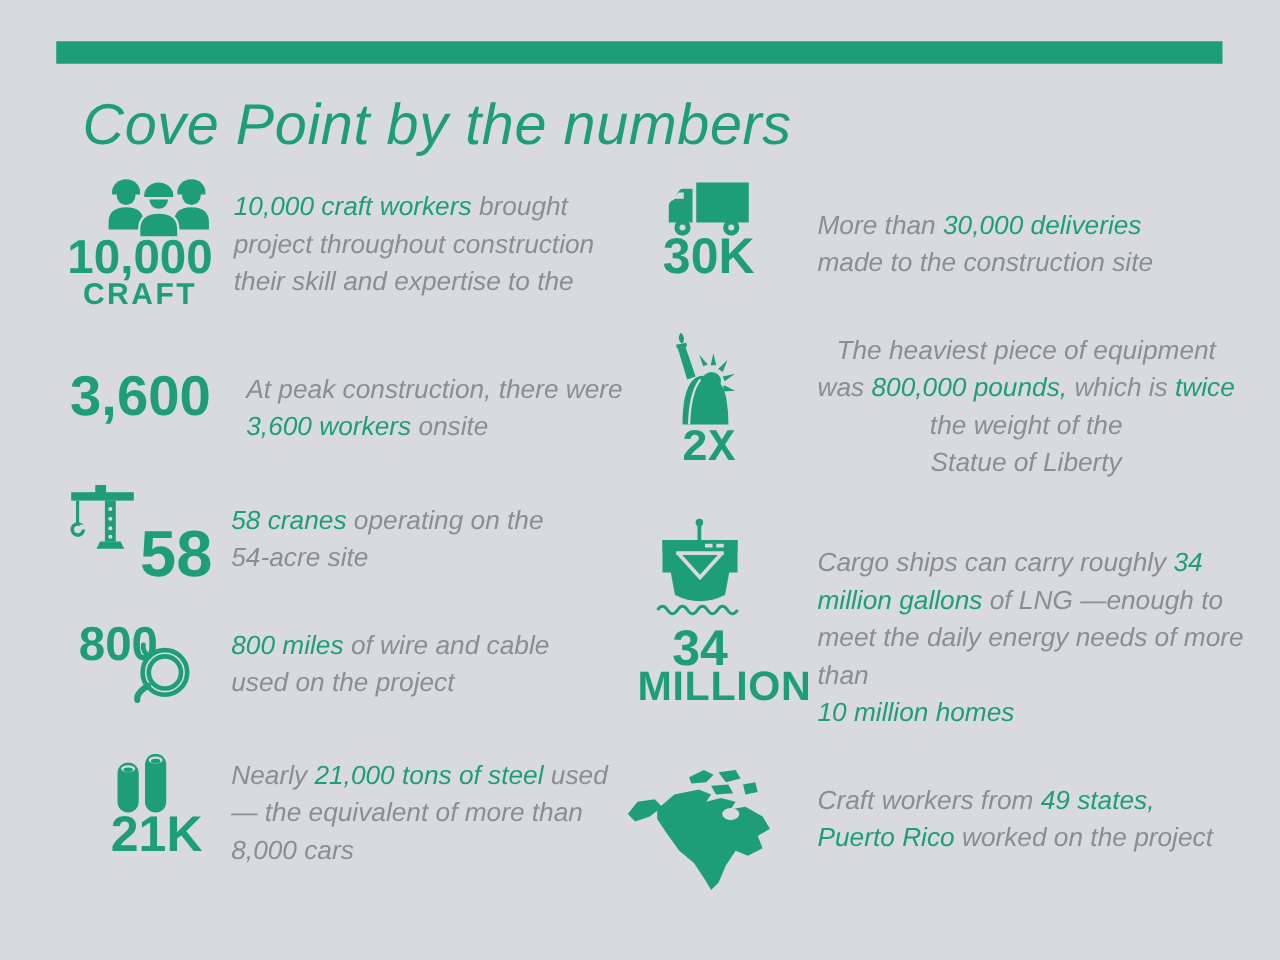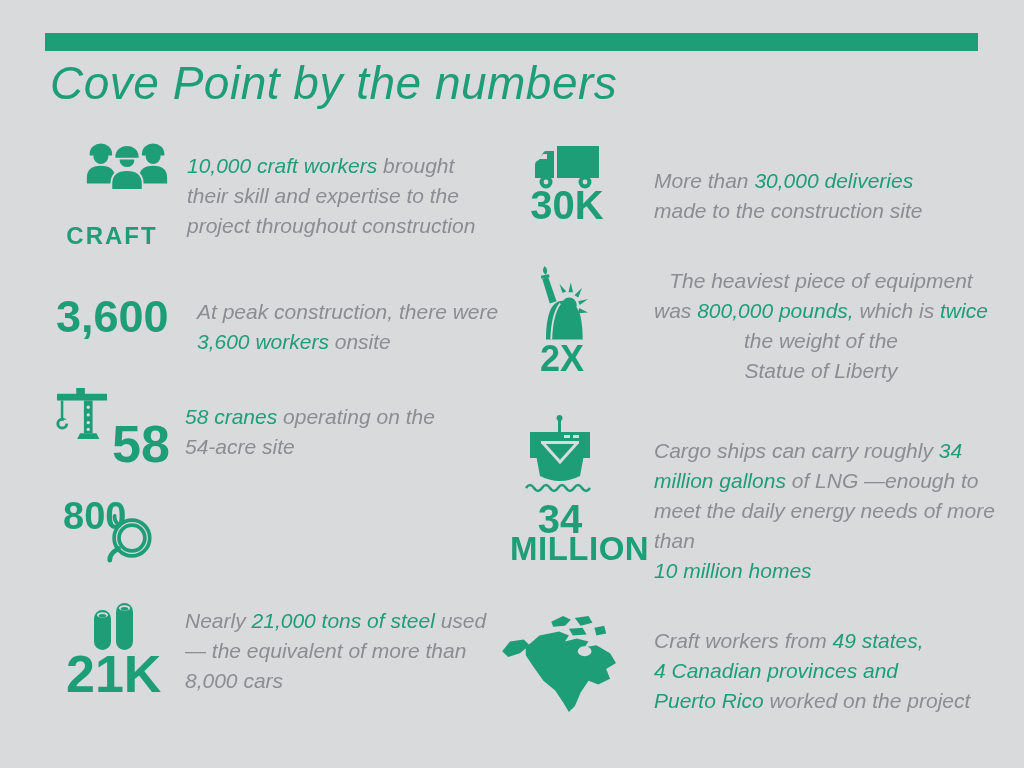--- a/index.html
+++ b/index.html
@@ -8,21 +8,21 @@
     --bg:#d9dadc;
   }
   html,body{margin:0;padding:0;}
   .canvas{
     position:relative;width:1024px;height:768px;background:var(--bg);
     font-family:"Liberation Sans",sans-serif;overflow:hidden;
   }
   .stat{position:absolute;left:0;top:0;width:100%;height:100%;pointer-events:none;}
   .topbar{position:absolute;left:45px;top:33px;width:933px;height:18px;background:var(--green);}
   .title{
-    position:absolute;left:50px;top:56px;margin:0;
+    position:absolute;left:50px;top:56px;margin:16px;
     font-size:46px;font-style:italic;font-weight:400;color:var(--green);letter-spacing:0.5px;
   }
   .icon{position:absolute;}
   .icon svg{display:block;width:100%;height:100%;}
   .ic{fill:var(--green);}
   .icbg{fill:var(--bg);}
   .num{
     position:absolute;color:var(--green);font-weight:bold;line-height:1;
     letter-spacing:0px;
   }
@@ -46,30 +46,30 @@
 
   .icon-crane{left:55px;top:388px;width:54px;height:52px;}
   .num-cranes{left:112px;top:418px;font-size:52px;}
   .desc-cranes{left:185px;top:402px;}
 
   .num-wire{left:63px;top:497px;font-size:38px;}
   .icon-coil{left:106px;top:511px;width:48px;height:52px;}
   .desc-wire{left:185px;top:502px;}
 
   .icon-pipes{left:92px;top:603px;width:44px;height:48px;}
-  .num-steel{left:66px;top:648px;width:96px;font-size:52px;text-align:left;}
+  .num-steel{left:66px;top:648px;width:96px;font-size:40px;text-align:right;}
   .desc-steel{left:185px;top:606px;}
 
   
   .icon-truck{left:533px;top:144px;width:68px;height:50px;}
   .num-deliveries{left:521px;top:185px;width:92px;font-size:40px;text-align:center;}
   .desc-deliveries{left:654px;top:166px;}
 
   .icon-statue{left:529px;top:266px;width:64px;height:78px;}
-  .num-equipment{left:520px;top:341px;width:64px;font-size:36px;text-align:right;}
+  .num-equipment{left:545px;top:341px;width:64px;font-size:36px;text-align:left;font-family:Liberation Mono, monospace;}
   .desc-equipment{left:654px;top:266px;text-align:center;}
 
   .icon-ship{left:522px;top:414px;width:76px;height:82px;}
   .num-cargo{left:522px;top:499px;width:76px;font-size:40px;text-align:center;}
   .label-cargo{left:510px;top:532px;width:100px;font-size:33px;text-align:center;letter-spacing:0.5px;}
   .desc-cargo{left:654px;top:436px;}
 
   .icon-map{left:500px;top:612px;width:128px;height:102px;}
   .desc-origin{left:654px;top:626px;}
 </style>
@@ -96,25 +96,26 @@
             <path d="M-15,32 v-6 q0,-13 15,-13 q15,0 15,13 v6 z"></path>
           </g>
           <g transform="translate(52,22) scale(1.12)" stroke="#d9dadc" stroke-width="1.8">
             <circle cx="0" cy="3" r="8"></circle>
             <path d="M-12,0 a12,11 0 0 1 24,0 l0,2 l-24,0 z"></path>
             <path d="M-15,32 v-6 q0,-13 15,-13 q15,0 15,13 v6 z"></path>
           </g>
         </g>
       </svg>
     </div>
+    <div class="num num-craft">10,000</div>
     <div class="numlabel label-craft">CRAFT</div>
     <div class="desc desc-craft">
         <div><span class="green">10,000 craft workers</span><span> brought</span></div>
+        <div><span>project throughout construction</span></div>
         <div><span>their skill and expertise to the</span></div>
-        <div><span>project throughout construction</span></div>
       </div>
   </section>
 
   <section class="stat">
     <div class="num num-peak">3,600</div>
     <div class="desc desc-peak">
         <div><span>At peak construction, there were</span></div>
         <div><span class="green">3,600 workers</span><span> onsite</span></div>
       </div>
   </section>
@@ -149,20 +150,24 @@
   <section class="stat">
     <div class="num num-wire">800</div>
     <div class="icon icon-coil">
       <svg viewBox="0 0 50 54">
         <circle cx="27" cy="28" r="16" fill="none" stroke="#1e9e77" stroke-width="9"></circle>
         <circle cx="27" cy="28" r="16" fill="none" stroke="#d9dadc" stroke-width="1.3"></circle>
         <path d="M13,39 Q3,45 4,51" fill="none" stroke="#1e9e77" stroke-width="5" stroke-linecap="round"></path>
         <path d="M14,15 Q8,10 9,5" fill="none" stroke="#1e9e77" stroke-width="4" stroke-linecap="round"></path>
       </svg>
     </div>
+    <div class="desc desc-wire">
+        <div><span class="green">800 miles</span><span> of wire and cable</span></div>
+        <div><span>used on the project</span></div>
+      </div>
   </section>
 
   <section class="stat">
     <div class="icon icon-pipes">
       <svg viewBox="0 0 44 48">
         <g class="ic">
           <rect x="2" y="7" width="17" height="40" rx="8.5"></rect>
           <rect x="24" y="0" width="17" height="47" rx="8.5"></rect>
         </g>
         <g class="icbg">
@@ -272,18 +277,17 @@
           <path d="M76,6 L90,4 L94,11 L82,14 Z"></path>
           <path d="M70,17 L84,16 L88,23 L74,24 Z"></path>
           <path d="M96,16 L106,14 L108,22 L98,24 Z"></path>
           <path d="M26,36 L40,24 L60,20 L70,24 L66,30 L78,27 L90,30 L86,36 L98,34 L112,42 L118,52 L108,58 L112,68 L100,74 L90,70 L82,82 L76,96 L70,102 L64,92 L56,80 L44,70 L34,56 L26,44 Z"></path>
         </g>
         <ellipse class="icbg" cx="86" cy="40" rx="7" ry="5"></ellipse>
       </svg>
     </div>
     <div class="desc desc-origin">
         <div><span>Craft workers from </span><span class="green">49 states,</span></div>
-        <div><span class="green">4 Canadian provinces and</span></div>
         <div><span class="green">Puerto Rico</span><span> worked on the project</span></div>
       </div>
   </section>
 
 </div>
 
 </body></html>

